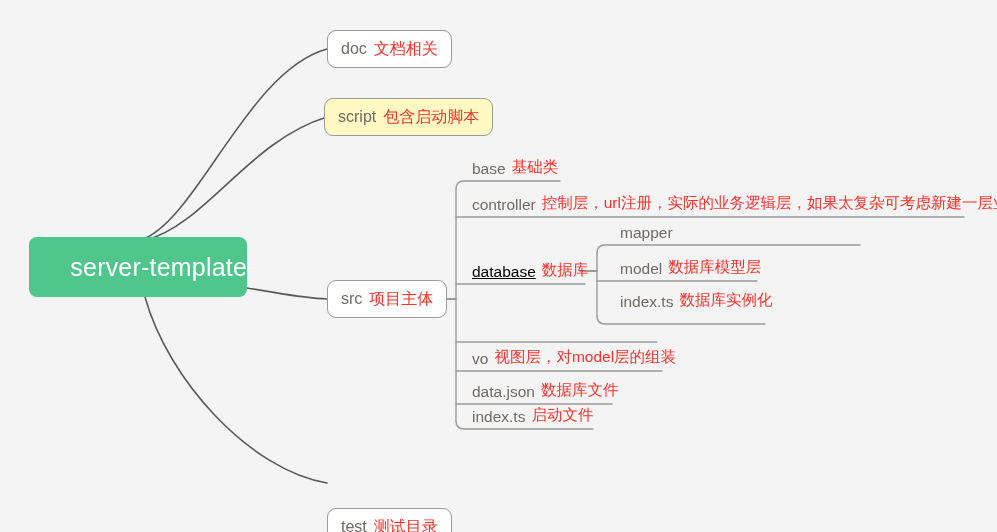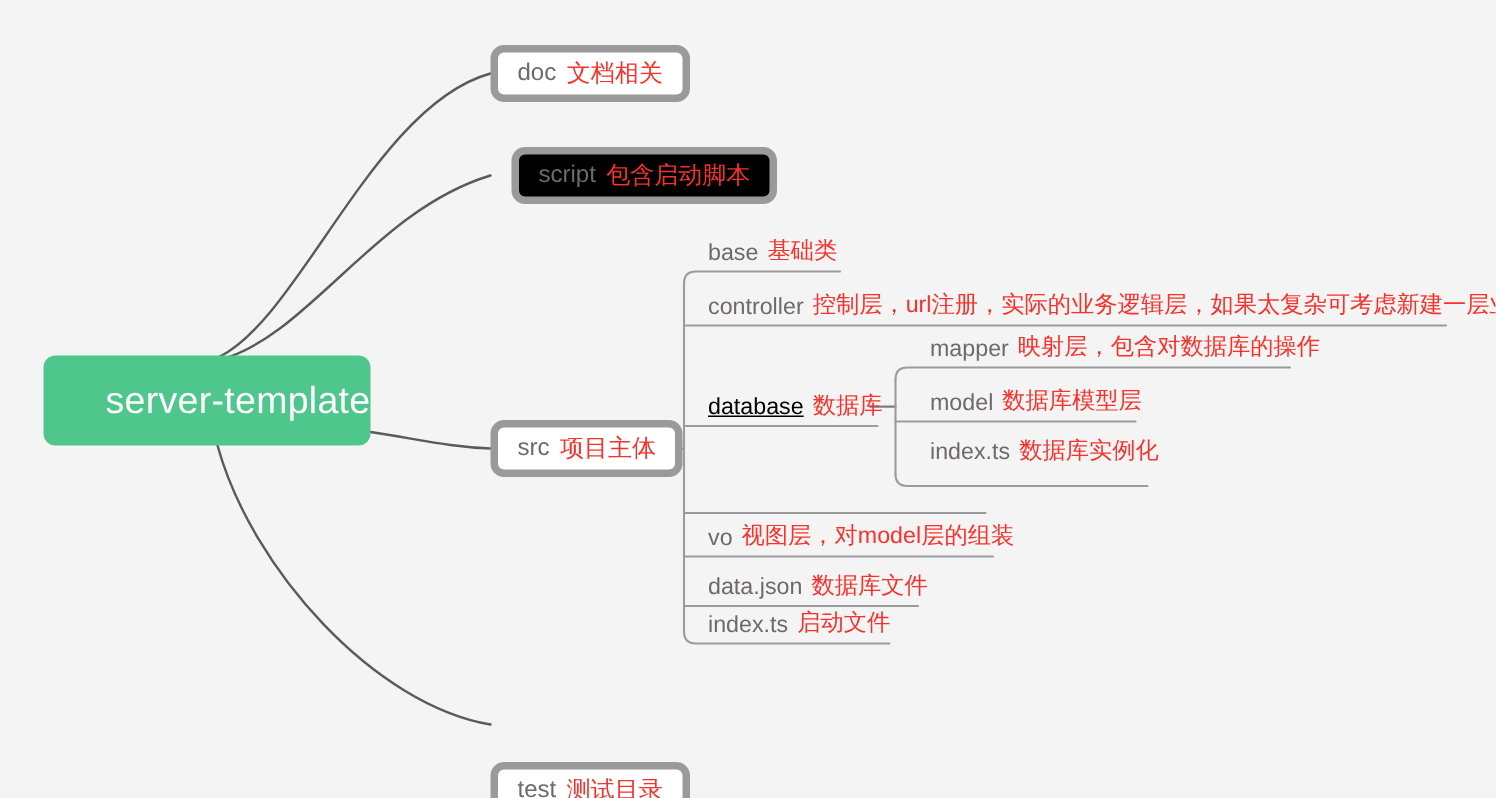--- a/index.html
+++ b/index.html
@@ -26,21 +26,21 @@
     color:#ffffff;
     font-size:25px;
     letter-spacing:0.2px;
     justify-content:flex-end;
   }
 
   
   .box-node {
     position:absolute;
     background:#ffffff;
-    border:5px solid #c2410c;
+    border:1px solid #c2410c;
     border-radius:9px;
     display:flex; align-items:center;
     padding:0 13px;
     height:38px;
     white-space:nowrap;
     font-size:16px;
   }
   .box-node .lt { color:#6f6a67; }
   .box-node .cn { color:#f8312b; margin-left:7px; }
 
@@ -112,21 +112,21 @@
 
   <div class="root-node" style="background: rgb(78, 198, 140); color: rgb(255, 255, 255);">
     <span>server-template</span>
   </div>
 
   <div class="box-node" style="left: 327px; top: 30px; background: rgb(255, 255, 255); border-color: rgb(154, 154, 154);">
     <span class="lt" style="color: rgb(111, 106, 103);">doc</span>
     <span class="cn" style="color: rgb(248, 49, 43);">文档相关</span>
   </div>
 
-  <div class="box-node" style="left: 341px; top: 98px; background: #000000; border-color: rgb(154, 154, 154);">
+  <div class="box-node" style="left: 324px; top: 98px; background: #fef9c3; border-color: rgb(154, 154, 154);">
     <span class="lt" style="color: rgb(111, 106, 103);">script</span>
     <span class="cn" style="color: rgb(248, 49, 43);">包含启动脚本</span>
   </div>
 
   <div class="box-node" style="left: 327px; top: 280px; background: rgb(255, 255, 255); border-color: rgb(154, 154, 154);">
     <span class="lt" style="color: rgb(111, 106, 103);">src</span>
     <span class="cn" style="color: rgb(248, 49, 43);">项目主体</span>
   </div>
 
   <div class="box-node" style="left: 327px; top: 487px; background: rgb(255, 255, 255); border-color: rgb(154, 154, 154); margin-top: 21px;">
@@ -160,21 +160,20 @@
     <span class="cn" style="color: rgb(248, 49, 43);">数据库文件</span>
   </div>
 
   <div class="leaf-node" style="left:464px; top:403px;">
     <span class="lt" style="color: rgb(111, 106, 103);">index.ts</span>
     <span class="cn" style="color: rgb(248, 49, 43);">启动文件</span>
   </div>
 
   <div class="leaf-node" style="left:612px; top:219px;">
     <span class="lt" style="color: rgb(111, 106, 103);">mapper</span>
-    <span class="cn" style="color: rgb(248, 49, 43);">映射层，包含对数据库的操作</span>
   </div>
 
   <div class="leaf-node" style="left:612px; top:255px;">
     <span class="lt" style="color: rgb(111, 106, 103); text-align: right;">model</span>
     <span class="cn" style="color: rgb(248, 49, 43);">数据库模型层</span>
   </div>
 
   <div class="leaf-node" style="left:612px; top:288px;">
     <span class="lt" style="color: rgb(111, 106, 103);">index.ts</span>
     <span class="cn" style="color: rgb(248, 49, 43);">数据库实例化</span>

